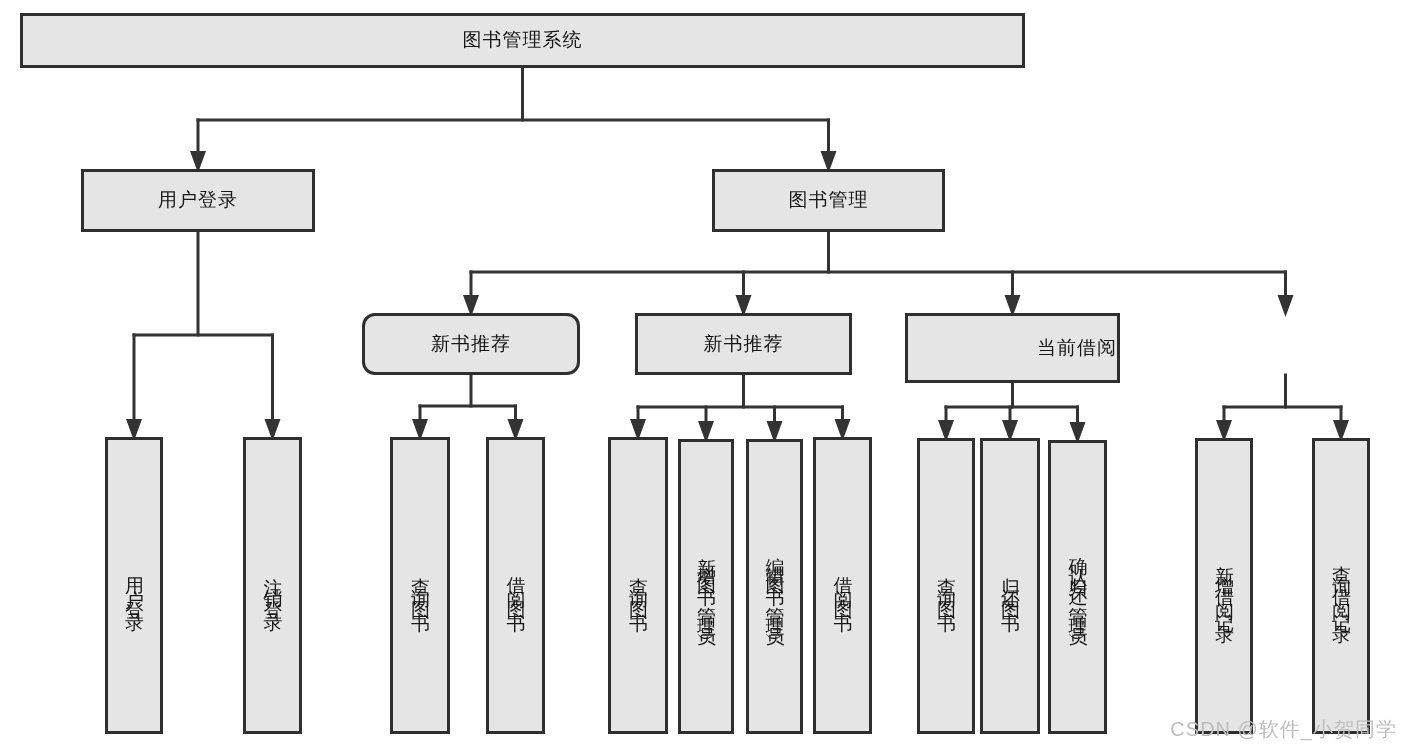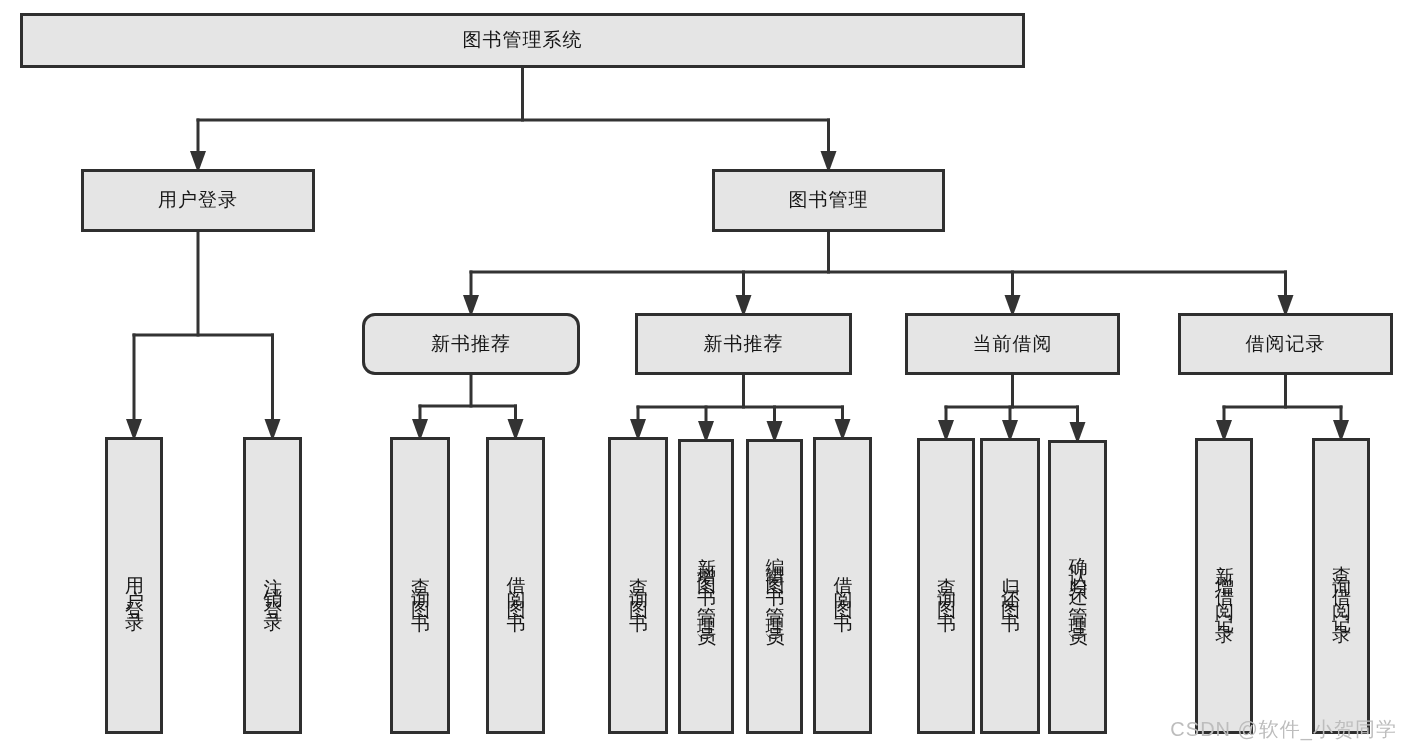--- a/index.html
+++ b/index.html
@@ -126,25 +126,22 @@
     </div>
     <div class="node horizontal" style="left: 712px; top: 169px; width: 233px; height: 63px; border-color: rgb(47, 47, 47); color: rgb(23, 23, 23);">
       <span>图书管理</span>
     </div>
     <div class="node horizontal" style="left: 362px; top: 313px; width: 218px; height: 62px; border-color: rgb(47, 47, 47); color: rgb(23, 23, 23); border-radius: 13px;">
       <span>新书推荐</span>
     </div>
     <div class="node horizontal" style="left: 635px; top: 313px; width: 217px; height: 62px; border-color: rgb(47, 47, 47); color: rgb(23, 23, 23);">
       <span>新书推荐</span>
     </div>
-    <div class="node horizontal" style="left: 905px; top: 313px; width: 215px; height: 62px; border-color: rgb(47, 47, 47); color: rgb(23, 23, 23);">
+    <div class="node horizontal" style="left: 905px; top: 313px; width: 215px; height: 70px; border-color: rgb(47, 47, 47); color: rgb(23, 23, 23); justify-content: flex-end;">
       <span>当前借阅</span>
-    </div>
-    <div class="node horizontal" style="left: 1178px; top: 313px; width: 215px; height: 62px; border-color: rgb(47, 47, 47); color: rgb(23, 23, 23);">
-      <span>借阅记录</span>
     </div>
     <div class="node vertical" style="left: 105px; top: 437px; width: 58px; height: 297px; border-color: rgb(47, 47, 47); color: rgb(23, 23, 23);">
       <span>用户登录</span>
     </div>
     <div class="node vertical" style="left: 243px; top: 437px; width: 59px; height: 297px; border-color: rgb(47, 47, 47); color: rgb(23, 23, 23);">
       <span>注销登录</span>
     </div>
     <div class="node vertical" style="left: 390px; top: 437px; width: 60px; height: 297px; border-color: rgb(47, 47, 47); color: rgb(23, 23, 23);">
       <span>查询图书</span>
     </div>

